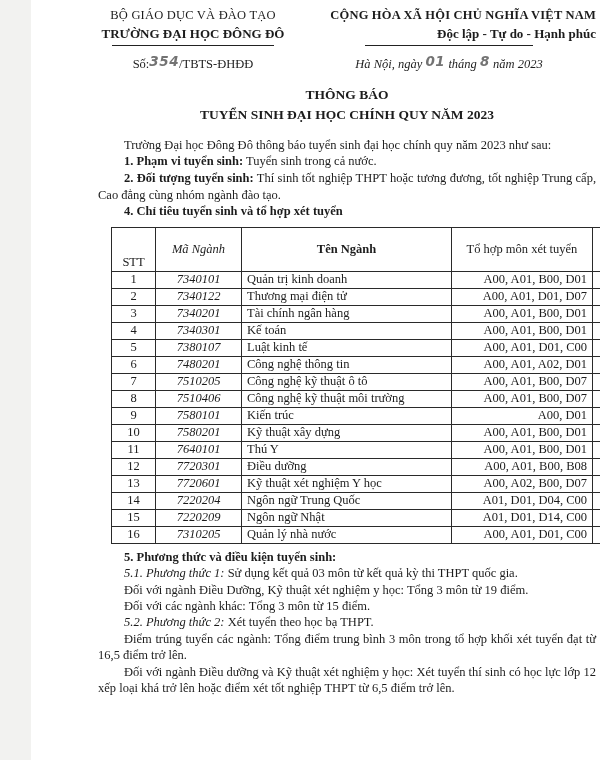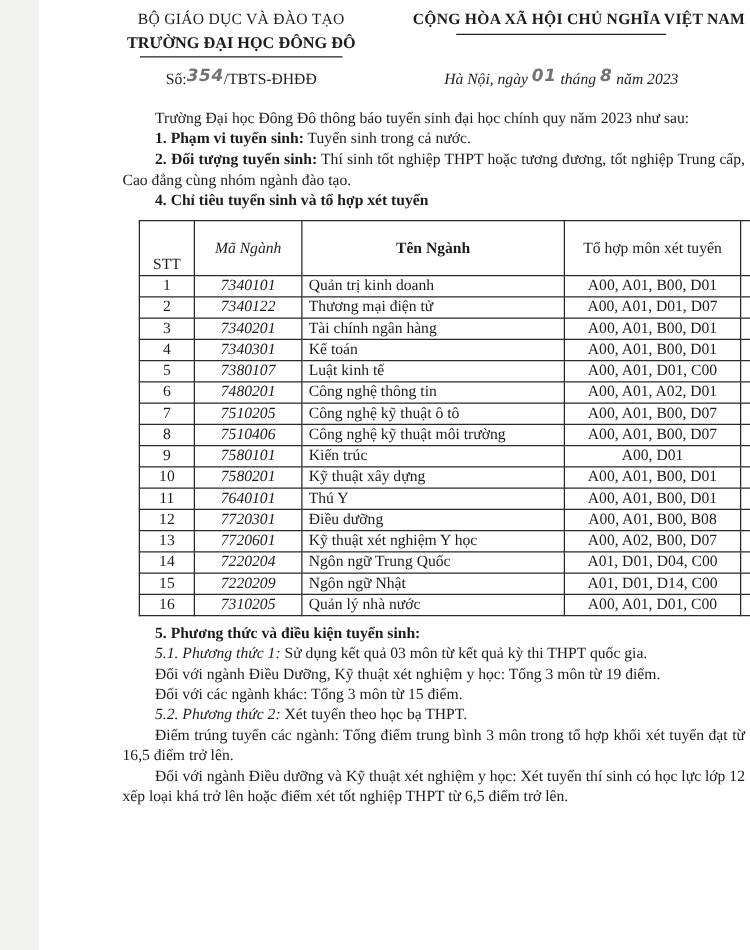--- a/index.html
+++ b/index.html
@@ -78,52 +78,57 @@
     text-align: center;
     line-height: 1.15;
   }
   table.adm th.h0 { vertical-align: bottom; padding-bottom: 2px; }
   table.adm th.h2 { font-weight: bold; }
   table.adm th.h4 { white-space: normal; padding: 0 2px; }
   table.adm td { height: 16px; line-height: 1.1; }
   .col0 { width: 33px;  text-align: center; }
   .col1 { width: 75px;  text-align: center; font-style: italic; }
   .col2 { width: 199px; text-align: left; }
-  .col3 { width: 130px; text-align: center; }
+  .col3 { width: 130px; text-align: right; }
   .col4 { width: 37px;  text-align: center; }
 
   
   .sec5 p { line-height: 1.31; }
 </style>
 </head>
 <body>
 
 <div class="page">
 
   <div class="doc-header">
     <div class="hdr-left">
       <div class="hdr-line1">BỘ GIÁO DỤC VÀ ĐÀO TẠO</div>
       <div class="hdr-line2">TRƯỜNG ĐẠI HỌC ĐÔNG ĐÔ</div>
       <div class="rule rule-left"></div>
     </div>
     <div class="hdr-right">
       <div class="hdr-line1">CỘNG HÒA XÃ HỘI CHỦ NGHĨA VIỆT NAM</div>
+      <div class="hdr-line2">Độc lập - Tự do - Hạnh phúc</div>
       <div class="rule rule-right"></div>
     </div>
   </div>
 
   <div class="doc-meta">
     <div class="meta-left"><span>Số:</span><span class="hand">354</span><span>/TBTS-ĐHĐĐ</span></div>
     <div class="meta-right"><span>Hà Nội, ngày</span>
       <span class="hand">01</span>
       <span>tháng</span>
       <span class="hand">8</span>
       <span>năm 2023</span></div>
   </div>
 
+  <div class="doc-title">
+    <div class="t1">THÔNG BÁO</div>
+    <div class="t2">TUYỂN SINH ĐẠI HỌC CHÍNH QUY NĂM 2023</div>
+  </div>
 
   <p class="indent intro">Trường Đại học Đông Đô thông báo tuyển sinh đại học chính quy năm 2023 như sau:</p>
 
   <p class="indent"><span class="bold">1. Phạm vi tuyển sinh:</span>
     <span>Tuyển sinh trong cả nước.</span></p>
   <p class="indent"><span class="bold">2. Đối tượng tuyển sinh:</span>
     <span>Thí sinh tốt nghiệp THPT hoặc tương đương, tốt nghiệp Trung cấp, Cao đẳng cùng nhóm ngành đào tạo.</span></p>
   <p class="indent"><span class="bold">4. Chỉ tiêu tuyển sinh và tổ hợp xét tuyển</span></p>
 
   <table class="adm">

